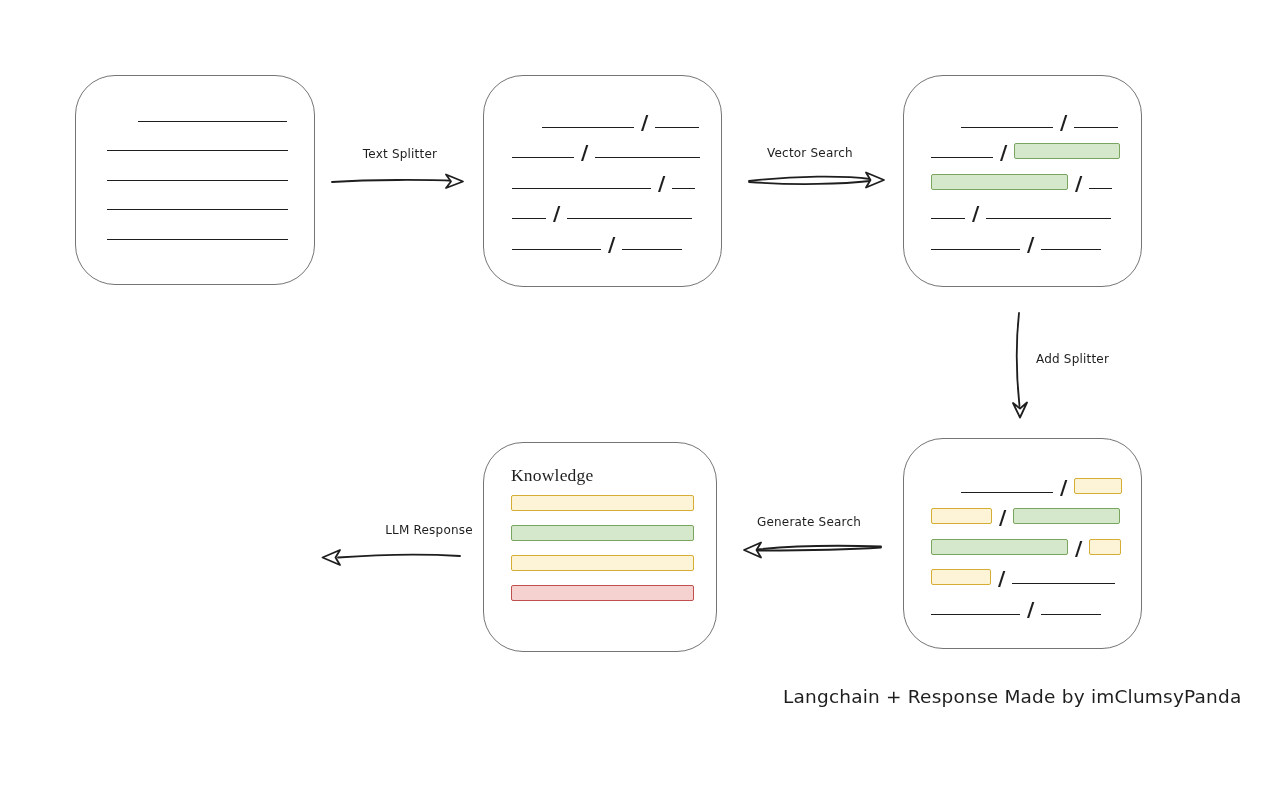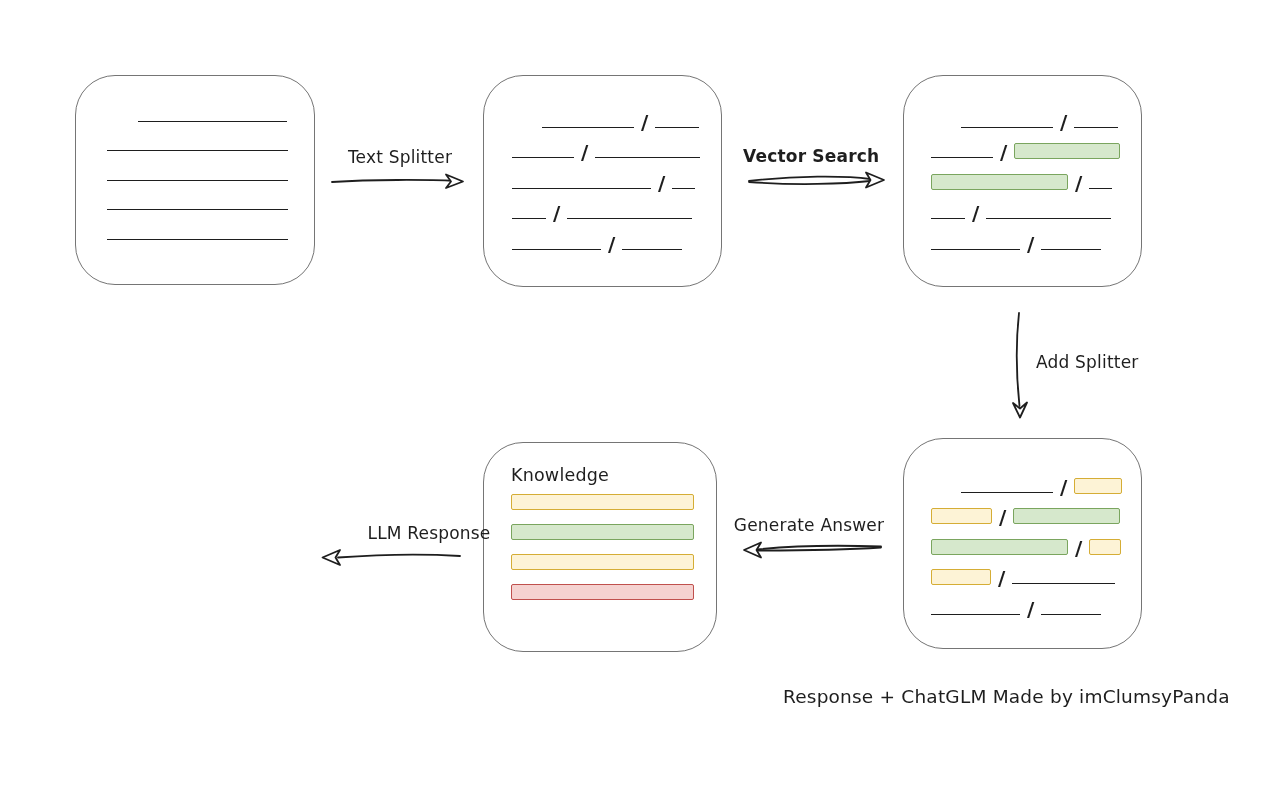--- a/index.html
+++ b/index.html
@@ -33,41 +33,41 @@
   
   .row { display:flex; align-items:flex-end; height:30.6px; column-gap:7px; }
   .seg { display:inline-block; flex:0 0 auto; }
   .seg-line   { height:0; border-bottom:1.9px solid var(--line-color,#1e1e1e); margin-bottom:1px; }
   .seg-green  { height:16px; background:var(--green-fill); border:1.4px solid var(--green-border); border-radius:2px; }
   .seg-yellow { height:16px; background:var(--yellow-fill); border:1.4px solid var(--yellow-border); border-radius:2px; }
   .slash { font-size:20px; line-height:1; font-weight:bold; margin-bottom:-3px; }
 
   
   .box-label { font-size:17.5px; font-weight:500; letter-spacing:.2px; }
-  #prompt .k-label { margin:22px 0 0 27px; }
+  #prompt .k-label { margin:22px 0 0 27px;font-family:Liberation Serif, serif; }
   #prompt .bars    { margin:9px 0 0 27px; }
   #prompt .q-label { margin:0 0 0 27px; }
   #prompt .q-bars  { margin:7px 0 0 27px; }
   .bar { width:183px; height:16px; border-radius:2px; margin-bottom:14px; }
   .bar-yellow { background:var(--yellow-fill); border:1.4px solid var(--yellow-border); }
   .bar-green  { background:var(--green-fill);  border:1.4px solid var(--green-border); }
   .bar-red    { background:var(--red-fill);    border:1.6px solid var(--red-border); }
 
   
   #answer .box-label { margin:22px 0 29px 31px; }
   #answer .lines { margin-left:31px; }
 
   
   .arrows-layer { position:absolute; left:0; top:0; pointer-events:none; }
   .arrows-layer path { stroke:var(--line-color,#1e1e1e); stroke-width:1.8; fill:none;
                        stroke-linecap:round; stroke-linejoin:round; }
   .arrows-layer path.head { fill:#ffffff; stroke-width:1.8; }
-  .arrow-label { position:absolute; font-size:17px; font-weight:500; letter-spacing:.2px; white-space:nowrap; }
+  .arrow-label { position:absolute; font-size:12px; font-weight:500; letter-spacing:.2px; white-space:nowrap; }
   #lbl-text-splitter   { left:335px; top:147px; width:130px; text-align:center; }
-  #lbl-vector-search   { left:743px; top:146px; width:134px; text-align:center;font-weight:bold; }
+  #lbl-vector-search   { left:743px; top:146px; width:134px; text-align:center; }
   #lbl-add-context     { left:1036px; top:352px; }
   #lbl-generate-prompt { left:730px; top:515px; width:158px; text-align:center; }
   #lbl-llm-response    { left:326px; top:523px; width:136px; text-align:center;margin-left:35px; }
 
   .caption { position:absolute; left:783px; top:686px; font-size:18.5px; font-weight:500;
              letter-spacing:.2px; white-space:nowrap; }
 </style>
 </head>
 <body>
 
@@ -207,17 +207,17 @@
     </g>
     <g>
       <path d="M460,556 C420,553.5 372,555 338,557.5"></path>
       <path class="head" d="M340,550 L322.5,557.5 L340,565 L335.5,557.5 Z"></path>
     </g>
   </svg>
 
   <div class="arrow-label" id="lbl-text-splitter">Text Splitter</div>
   <div class="arrow-label" id="lbl-vector-search">Vector Search</div>
   <div class="arrow-label" id="lbl-add-context">Add Splitter</div>
-  <div class="arrow-label" id="lbl-generate-prompt">Generate Answer</div>
+  <div class="arrow-label" id="lbl-generate-prompt">Generate Search</div>
   <div class="arrow-label" id="lbl-llm-response">LLM Response</div>
 
-  <div class="caption">Response + ChatGLM Made by imClumsyPanda</div>
+  <div class="caption">Langchain + Response Made by imClumsyPanda</div>
 </div>
 
 </body></html>

